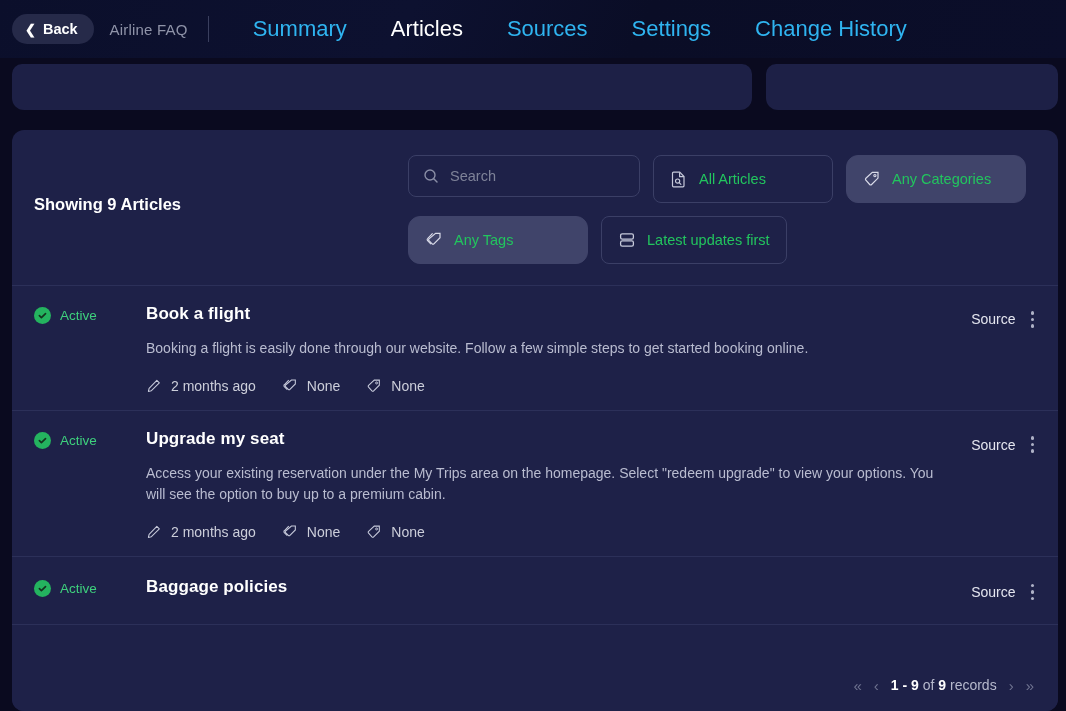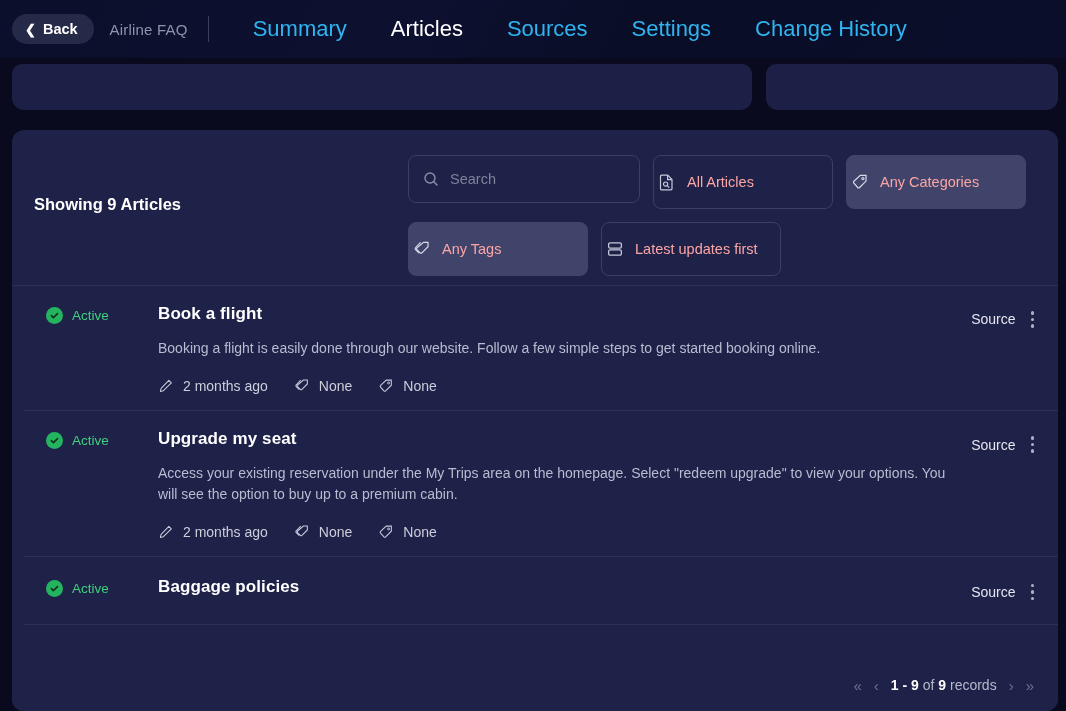--- a/index.html
+++ b/index.html
@@ -62,42 +62,42 @@
   .showing {
     position: absolute; left: 22px; top: 65px;
     color: #ffffff; font-size: 16.5px; font-weight: bold;
   }
   .filters {
     position: absolute; left: 396px; top: 25px;
     width: 630px;
     display: flex; flex-wrap: wrap; gap: 13px;
   }
   .search-box {
-    width: 232px; height: 48px;
+    width: 232px; height: 42px;
     border: 1px solid #3b3f66; border-radius: 8px;
     display: flex; align-items: center; gap: 11px; padding: 0 14px;
     background: transparent;
   }
   .search-box input {
     background: transparent; border: none; outline: none;
     color: #d6d8e6; font-size: 14.5px; font-family: inherit; width: 160px;
   }
   .search-box input::placeholder { color: #7e8298; }
   .fbtn {
-    height: 54px; min-width: 180px;
+    height: 48px; min-width: 180px;
     border-radius: 8px; display: flex; align-items: center; gap: 11px;
-    padding: 0 4px; cursor: pointer;
-    color: #fca5a5; font-size: 14.5px; white-space: nowrap;
+    padding: 0 16px; cursor: pointer;
+    color: #22c55e; font-size: 14.5px; white-space: nowrap;
     border: 1px solid #3b3f66; background: transparent;
   }
-  .fbtn.filled { background: #40446a; border-color: #40446a; }
+  .fbtn.filled { background: #40446a; border-color: #40446a; border-radius: 12px; }
   .fbtn svg, .search-box svg { flex: none; }
 
   
-  .rows { border-top: 1px solid #2c3059; padding-left: 12px; }
+  .rows { border-top: 1px solid #2c3059; }
   .row {
     position: relative; padding: 18px 22px 16px 22px;
     border-bottom: 1px solid #2c3059;
     display: flex; align-items: flex-start;
   }
   .status {
     width: 112px; flex: none; display: flex; align-items: center; gap: 9px;
     padding-top: 3px;
   }
   .status .dot {

